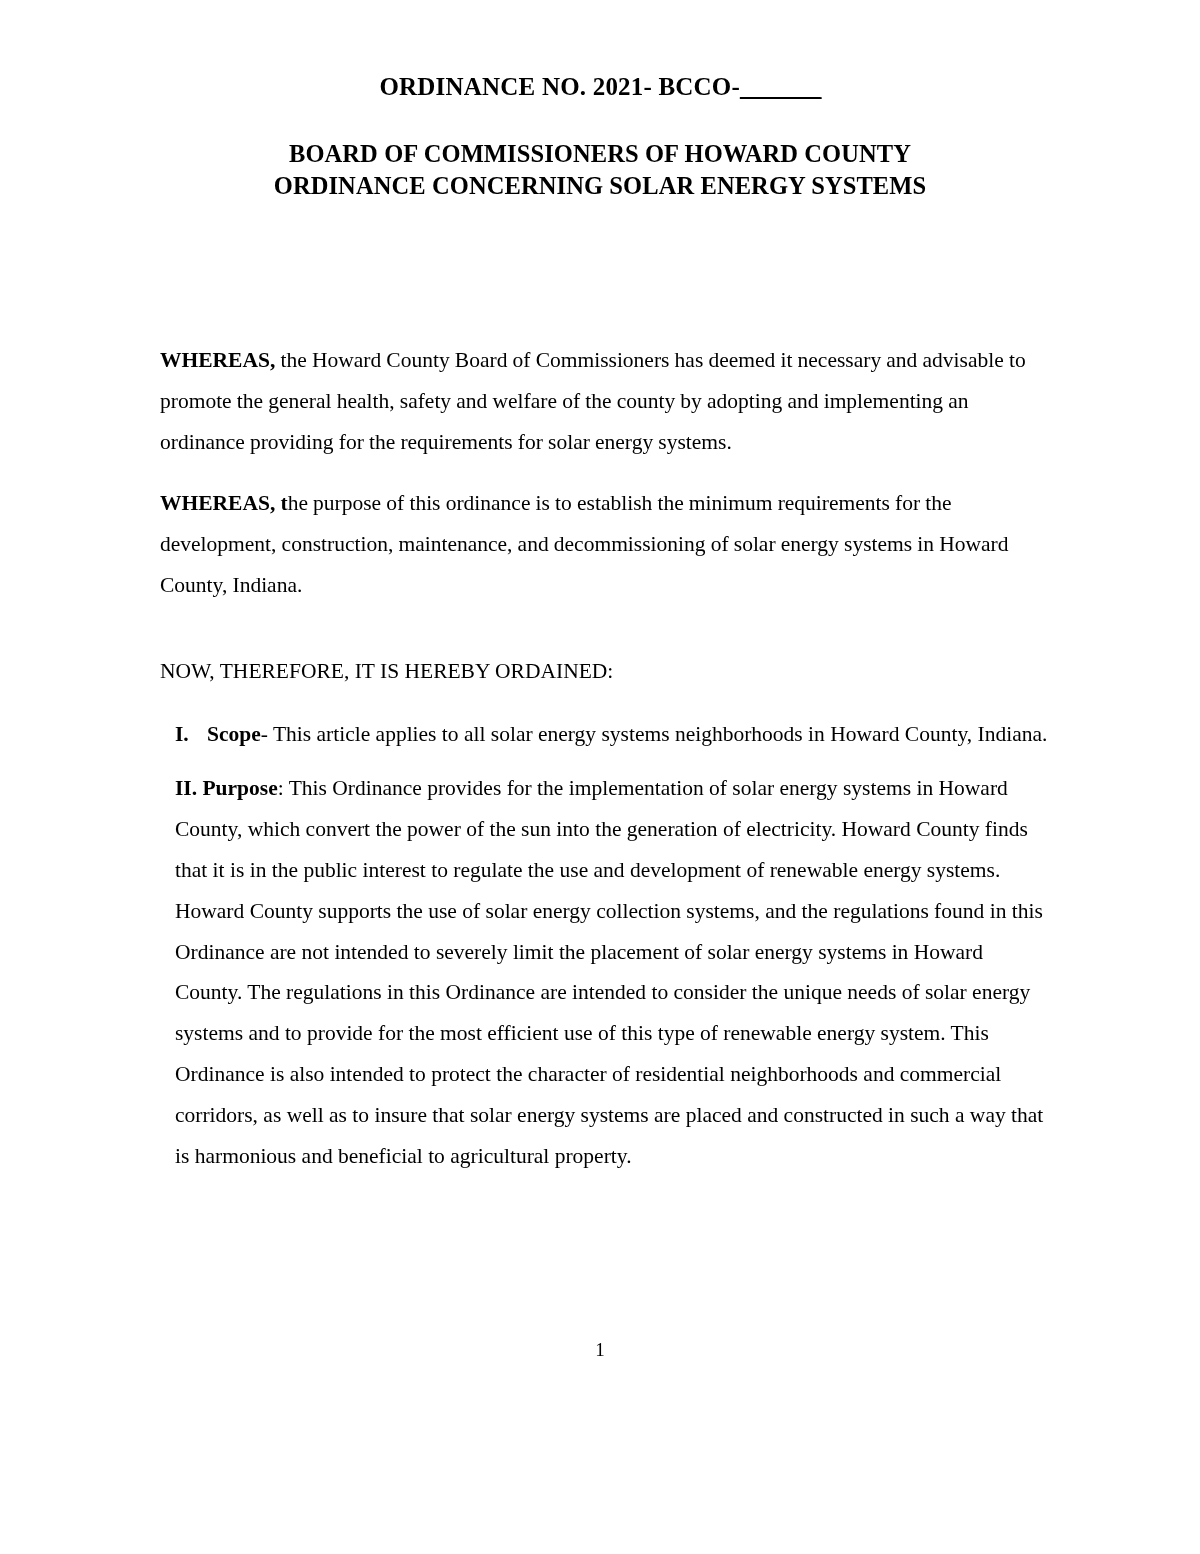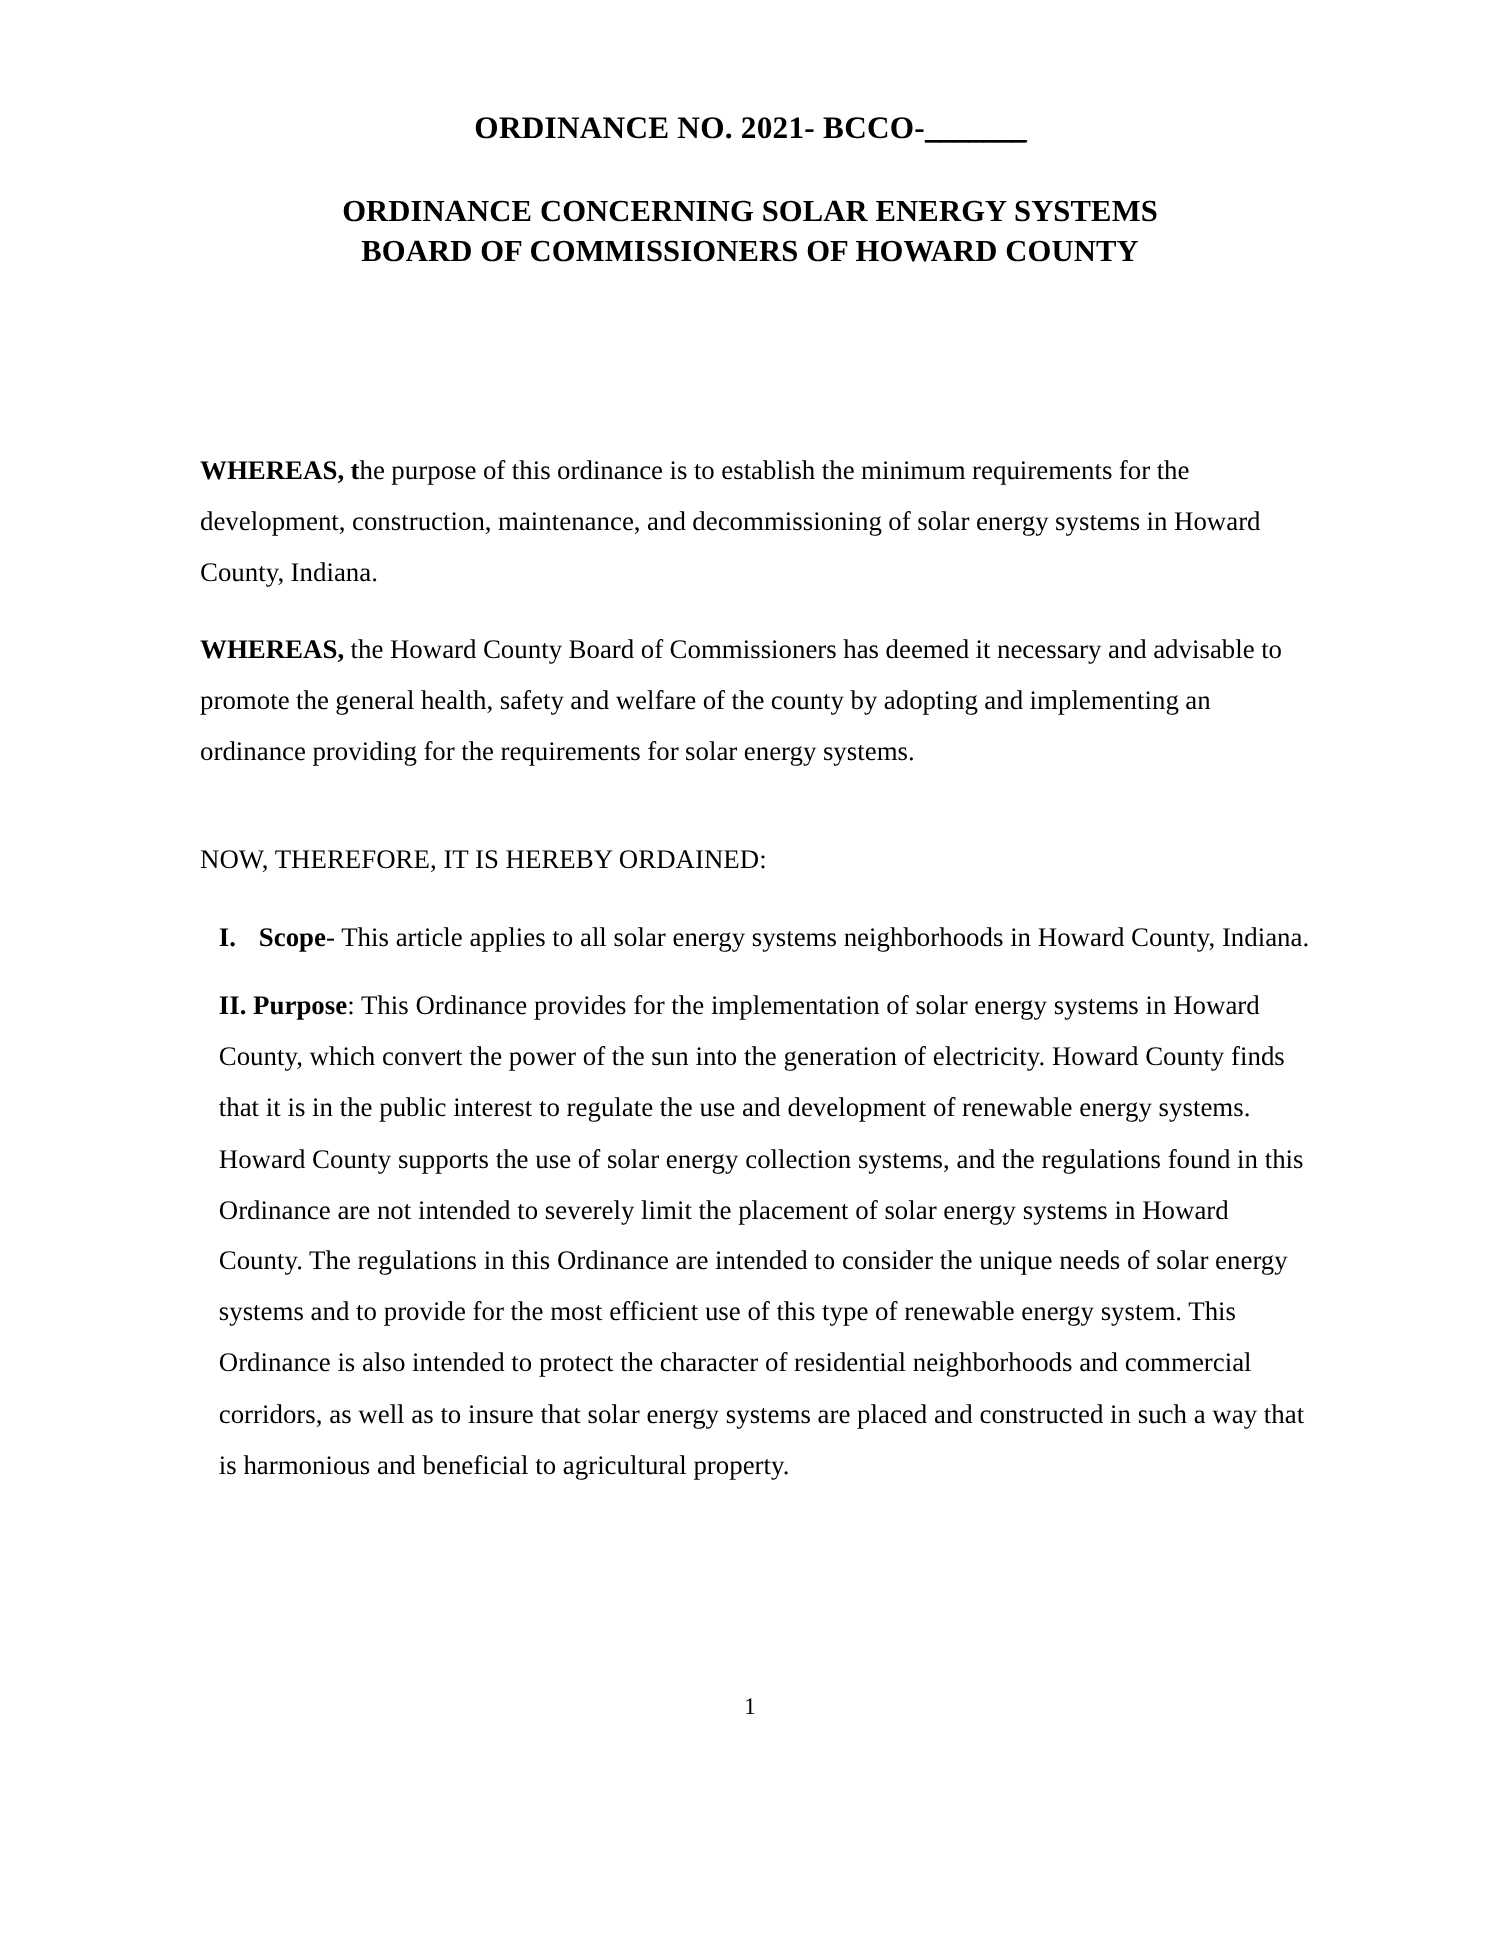--- a/index.html
+++ b/index.html
@@ -6,21 +6,21 @@
   html, body {
     margin: 0;
     padding: 0;
     background: #ffffff;
   }
   .page {
     position: relative;
     width: 1200px;
     height: 1519px;
     background: #ffffff;
-    margin: 16px auto;
+    margin: 0 auto;
     overflow: hidden;
     font-family: "Liberation Serif", "DejaVu Serif", serif;
     color: #000000;
     -webkit-font-smoothing: antialiased;
   }
 
   
   .title-block {
     position: absolute;
     left: 0;
@@ -112,30 +112,30 @@
 </style>
 </head>
 <body>
 
 <div class="page">
 
   <div class="title-block">
     <div class="doc-number"><span>ORDINANCE NO. 2021- BCCO-</span><span class="blank">_______</span></div>
 
     <div class="heading-block">
+      <div class="heading-line">BOARD OF COMMISSIONERS OF HOWARD COUNTY</div>
       <div class="heading-line">ORDINANCE CONCERNING SOLAR ENERGY SYSTEMS</div>
-      <div class="heading-line">BOARD OF COMMISSIONERS OF HOWARD COUNTY</div>
     </div>
   </div>
 
   <div class="body-block">
 
+    <p class="para"><span class="b">WHEREAS,</span><span> the Howard County Board of Commissioners has deemed it necessary and advisable to promote the general health, safety and welfare of the county by adopting and implementing an ordinance providing for the requirements for solar energy systems.</span></p>
+
     <p class="para"><span class="b">WHEREAS, t</span><span>he purpose of this ordinance is to establish the minimum requirements for the development, construction, maintenance, and decommissioning of solar energy systems in Howard County, Indiana.</span></p>
-
-    <p class="para"><span class="b">WHEREAS,</span><span> the Howard County Board of Commissioners has deemed it necessary and advisable to promote the general health, safety and welfare of the county by adopting and implementing an ordinance providing for the requirements for solar energy systems.</span></p>
 
     <div class="spacer-now"></div>
 
     <p class="heading-para">NOW, THEREFORE, IT IS HEREBY ORDAINED:</p>
 
     <div class="list-item"><span class="marker">I.</span><span class="b">Scope</span><span>- </span><span>This article applies to all solar energy systems neighborhoods in Howard County, Indiana.</span></div>
 
     <div class="list-item flat"><span class="marker">II.</span><span>&nbsp;</span><span class="b">Purpose</span><span>: </span><span>This Ordinance provides for the implementation of solar energy systems in Howard County, which convert the power of the sun into the generation of electricity. Howard County finds that it is in the public interest to regulate the use and development of renewable energy systems. Howard County supports the use of solar energy collection systems, and the regulations found in this Ordinance are not intended to severely limit the placement of solar energy systems in Howard County. The regulations in this Ordinance are intended to consider the unique needs of solar energy systems and to provide for the most efficient use of this type of renewable energy system. This Ordinance is also intended to protect the character of residential neighborhoods and commercial corridors, as well as to insure that solar energy systems are placed and constructed in such a way that is harmonious and beneficial to agricultural property.</span></div>
 
   </div>

